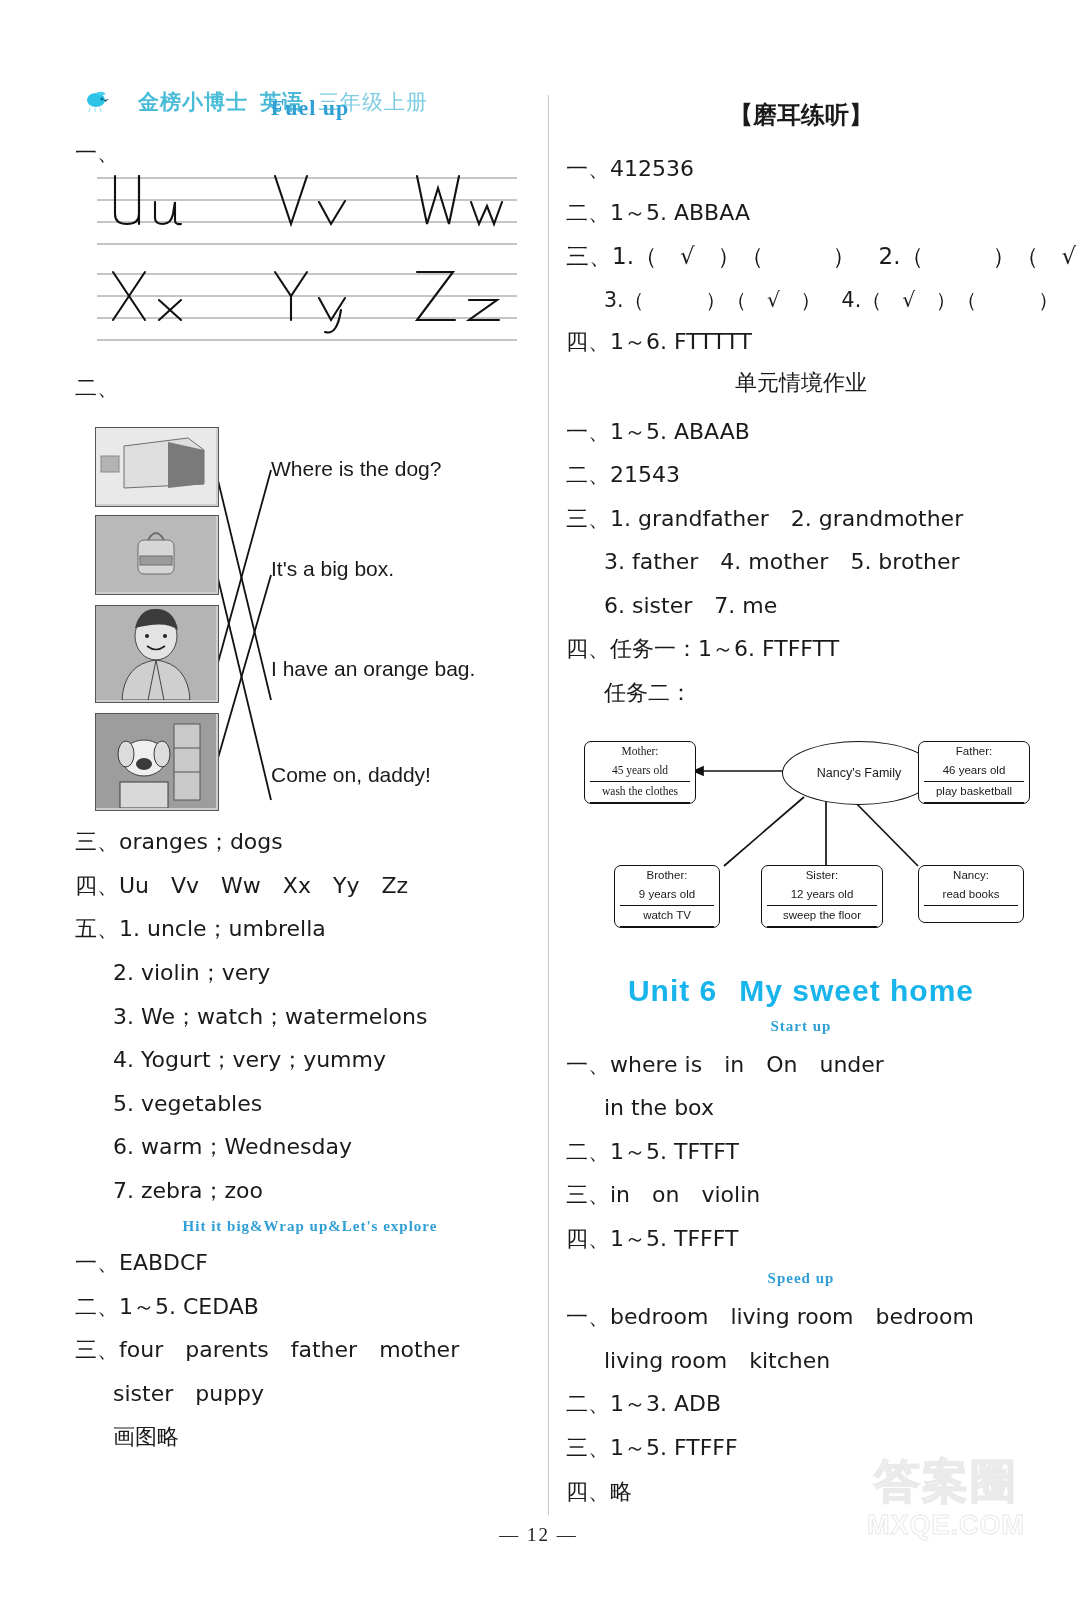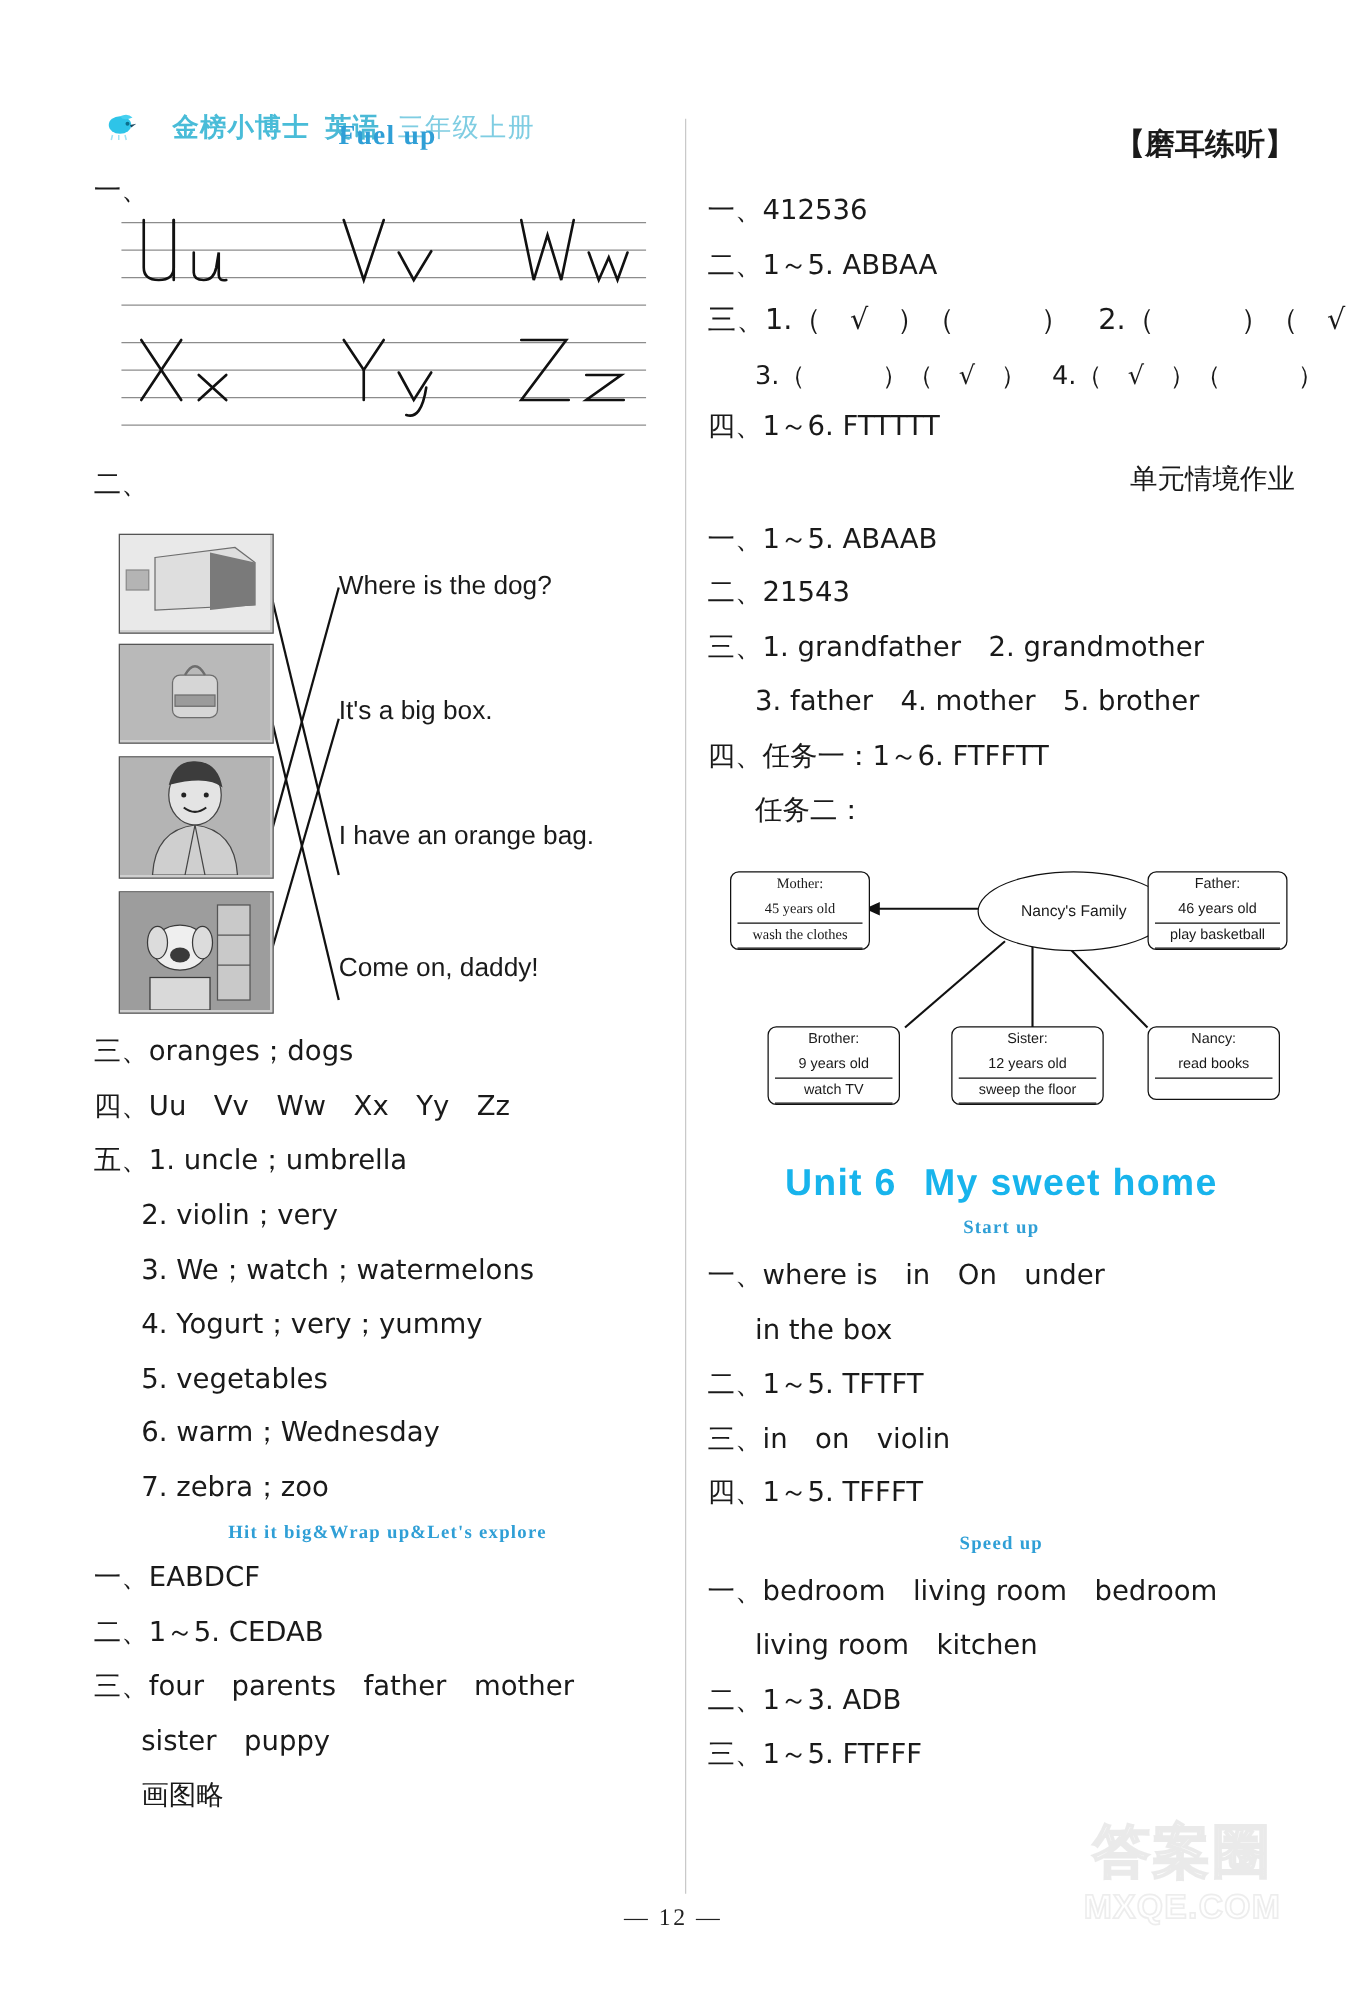--- a/index.html
+++ b/index.html
@@ -34,21 +34,21 @@
     font-size:22px;letter-spacing:1px;margin:0 0 14px 0;
   }
   .blue-title.small{font-size:15px;}
   .unit-title{
     text-align:center;color:#18b4ec;font-weight:bold;
     font-size:30px;letter-spacing:1px;margin:18px 0 10px 0;
     font-family:"Liberation Sans",sans-serif;
   }
   .unit-title .sp{display:inline-block;width:22px;}
   .cn-title{
-    text-align:right;font-size:22px;margin:4px 0 12px 0;
+    text-align:center;font-size:22px;margin:4px 0 12px 0;
     font-family:"DejaVu Sans",sans-serif;color:#1a1a1a;
   }
   .cn-title.bracket{font-weight:bold;font-size:24px;margin-bottom:16px;}
 
   
   .ln{font-size:22px;line-height:1.98;white-space:pre;
       font-family:"DejaVu Sans","Liberation Sans",sans-serif;}
   .ln.ind{padding-left:38px;}
 
   
@@ -264,20 +264,21 @@
     <div class="ln" style="font-size:23px">三、1.（　√　）（　　　）　2.（　　　）（　√　）</div>
     <div class="ln ind" style="font-size:20.5px">3.（　　　）（　√　）　4.（　√　）（　　　）</div>
     <div class="ln">四、1～6. FTTTTT</div>
 
     <div class="cn-title">单元情境作业</div>
 
     <div class="ln">一、1～5. ABAAB</div>
     <div class="ln">二、21543</div>
     <div class="ln">三、1. grandfather　2. grandmother</div>
     <div class="ln ind">3. father　4. mother　5. brother</div>
+    <div class="ln ind">6. sister　7. me</div>
     <div class="ln">四、任务一：1～6. FTFFTT</div>
     <div class="ln ind">任务二：</div>
 
     <div class="famwrap">
       <svg class="famsvg" width="470" height="235">
         <g stroke="#111" stroke-width="1.7" fill="none">
           <line x1="220" y1="50" x2="128" y2="50"></line>
           <polygon points="128,50 137,46 137,54" fill="#111"></polygon>
           <line x1="300" y1="50" x2="352" y2="50"></line>
           <line x1="238" y1="76" x2="158" y2="145"></line>
@@ -332,20 +333,21 @@
     <div class="ln">二、1～5. TFTFT</div>
     <div class="ln">三、in　on　violin</div>
     <div class="ln">四、1～5. TFFFT</div>
 
     <div class="blue-title small" style="margin:10px 0 8px 0">Speed up</div>
 
     <div class="ln">一、bedroom　living room　bedroom</div>
     <div class="ln ind">living room　kitchen</div>
     <div class="ln">二、1～3. ADB</div>
     <div class="ln">三、1～5. FTFFF</div>
+    <div class="ln">四、略</div>
   </div>
 
   <div class="pagenum">— 12 —</div>
 
   <div class="watermark">
     <div class="wm-cn">答案圈</div>
     <div class="wm-en">MXQE.COM</div>
   </div>
 </div>
 

